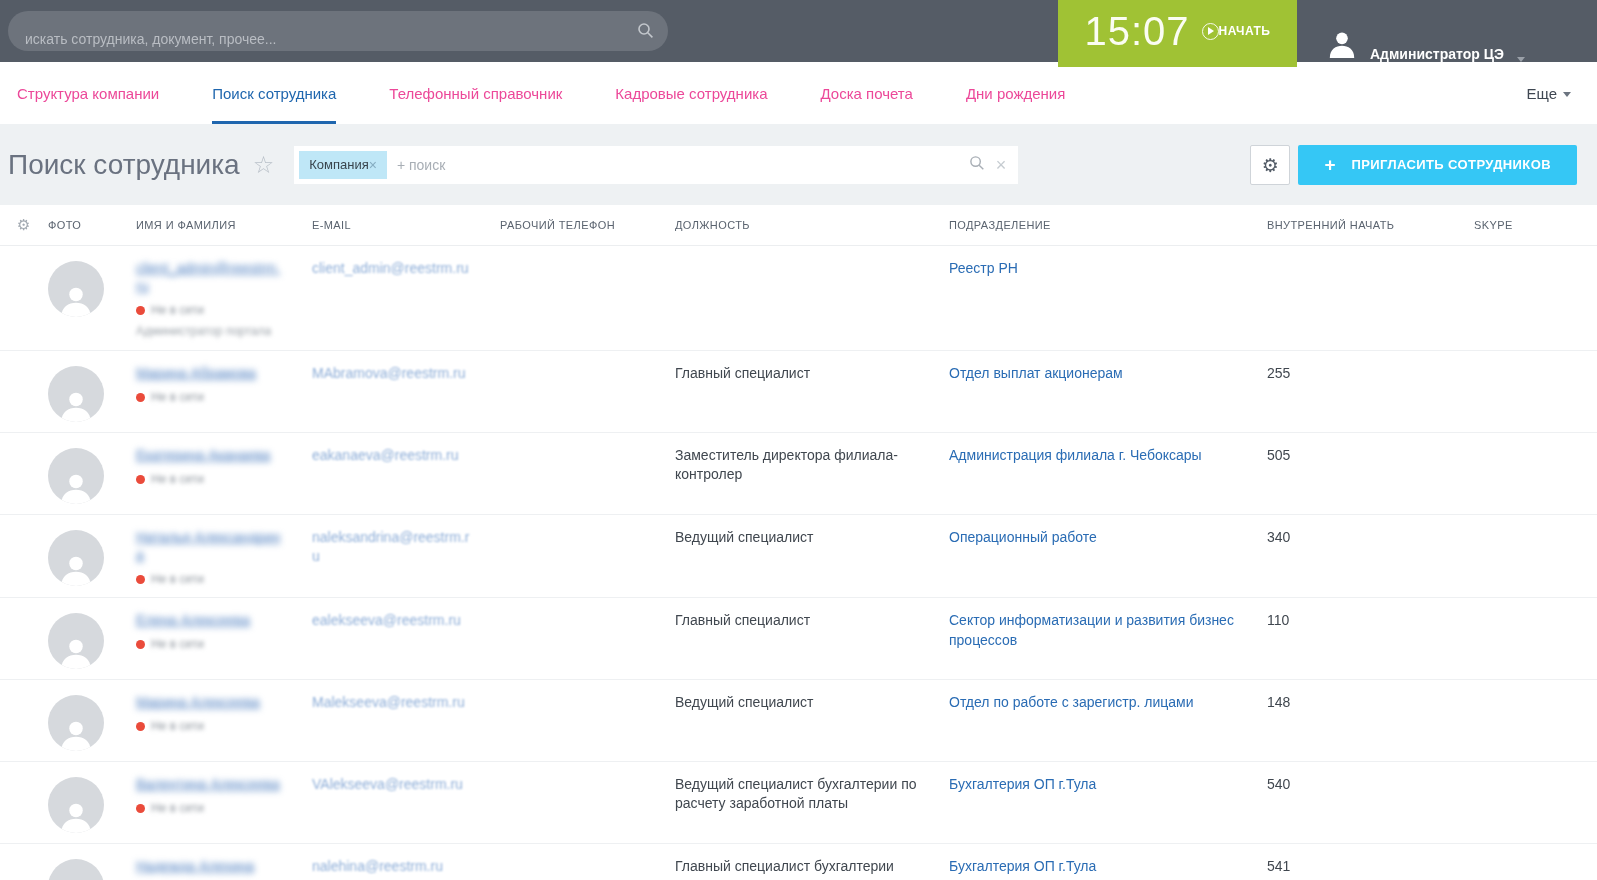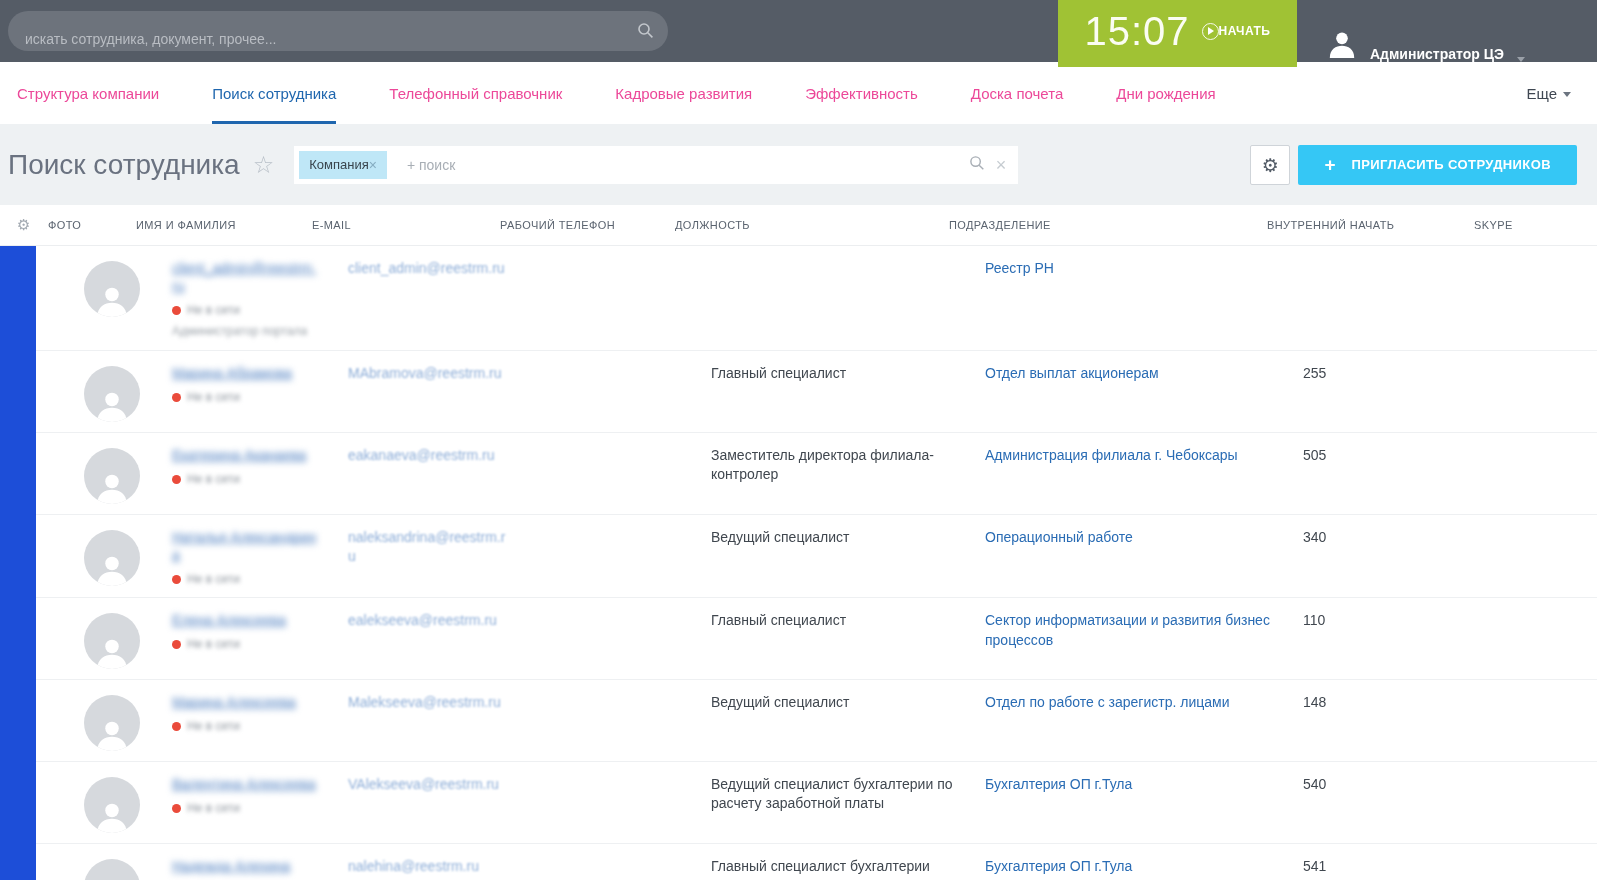--- a/index.html
+++ b/index.html
@@ -47,21 +47,21 @@
   .titlebar { height:81px; background:#eef1f3; display:flex; align-items:center;
     padding:0 20px 0 8px; }
   .page-title { font-size:28px; font-weight:300; color:#6a7280; white-space:nowrap; }
   .fav-star { font-size:24px; color:#b9c0c8; margin-left:13px; cursor:pointer; line-height:1; }
   .filterbox { margin-left:20px; width:724px; height:38px; background:#fff;
     display:flex; align-items:center; padding:0 12px 0 5px; }
   .chip { display:flex; align-items:center; background:#bfe7f7; height:28px;
     padding:0 10px; font-size:13px; color:#39454e; cursor:pointer; white-space:nowrap; }
   .chip-x { color:#85acc074; color:#85acc0; font-size:14px; cursor:pointer; }
   .filterbox input { flex:1; min-width:0; border:none; outline:none; font-size:14px;
-    color:#4a525c; margin-left:20px; }
+    color:#4a525c; margin-left:10px; }
   .filterbox input::placeholder { color:#a8aeb5; }
   .f-icons { display:flex; align-items:center; gap:11px; margin-left:8px; }
   .f-icons .mag { color:#a8aeb5; }
   .f-clear { color:#c6ccd1; font-size:18px; cursor:pointer; line-height:1; }
   .t-spacer { flex:1; }
   .gear-btn { width:40px; height:40px; background:#fff; border:1px solid #cfd4d9;
     border-radius:2px; display:flex; align-items:center; justify-content:center;
     cursor:pointer; }
   .gear-btn .glyph { font-size:19px; color:#525b66; }
   .invite-btn { margin-left:8px; height:40px; border:none; border-radius:2px;
@@ -69,21 +69,21 @@
     padding:0 26px; cursor:pointer; }
   .invite-plus { font-size:19px; font-weight:bold; }
   .invite-label { font-size:13px; font-weight:bold; letter-spacing:.4px; white-space:nowrap; }
 
   
   .grid { display:grid; padding-left:8px;
     grid-template-columns:40px 88px 176px 188px 175px 274px 318px 207px 1fr; }
   .thead { height:41px; background:#fff; align-items:center; border-bottom:1px solid #eceef0; }
   .th { font-size:11px; color:#5a636f; letter-spacing:.4px; cursor:pointer; white-space:nowrap; }
   .th-gear { font-size:15px; color:#a2a9b1; margin-left:9px; cursor:pointer; }
-  .rows { height:634px; overflow:hidden; background:#1d4ed8;padding-left:36px; }
+  .rows { height:634px; overflow:hidden; background:#4d7c0f; }
   .row { padding-top:13px; padding-bottom:10px; min-height:81px; border-bottom:1px solid #eef0f2;
     background:#fff; align-items:start; }
   .hamb { width:18px; height:13px; border-top:2px solid #aeb4ba; border-bottom:2px solid #aeb4ba;
     position:relative; margin:5px 0 0 9px; cursor:pointer; }
   .hamb::after { content:''; position:absolute; left:0; right:0; top:3.5px; height:2px; background:#aeb4ba; }
   .avatar { width:56px; height:56px; border-radius:50%; background:#d6d9dd; overflow:hidden;
     display:flex; align-items:flex-end; justify-content:center; margin-top:2px; cursor:pointer; }
   .cell { padding-right:30px; font-size:14px; color:#40474f; line-height:1.35; }
   .name-link { color:#4a7cbf; text-decoration:underline; font-size:14px; cursor:pointer;
     filter:blur(3px); display:inline-block; line-height:1.3; word-break:break-all; }
@@ -138,26 +138,23 @@
 
   <div class="tab active">
         <span class="tab-label">Поиск сотрудника</span>
       </div>
 
   <div class="tab">
         <span class="tab-label">Телефонный справочник</span>
       </div>
 
   <div class="tab">
-        <span class="tab-label">Кадровые развития</span>
-      </div>
-
-  <div class="tab">
-        <span class="tab-label">Эффективность</span>
-      </div>
+        <span class="tab-label">Кадровые сотрудника</span>
+      </div>
+
 
   <div class="tab">
         <span class="tab-label">Доска почета</span>
       </div>
 
   <div class="tab">
         <span class="tab-label">Дни рождения</span>
       </div>
 </div>
   <div class="nav-more">

